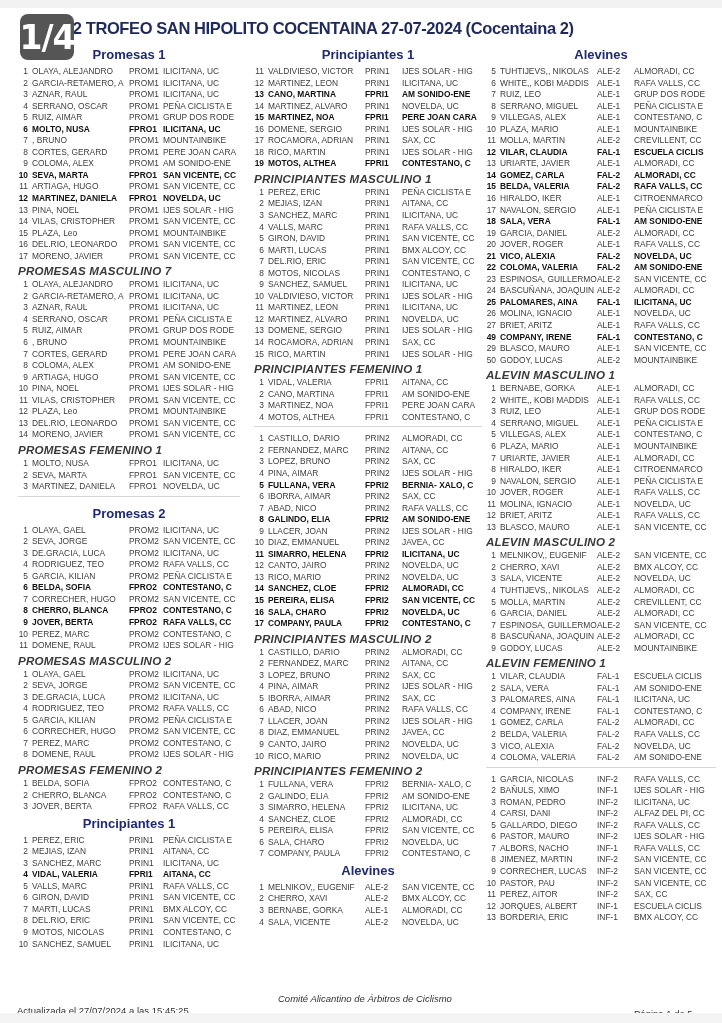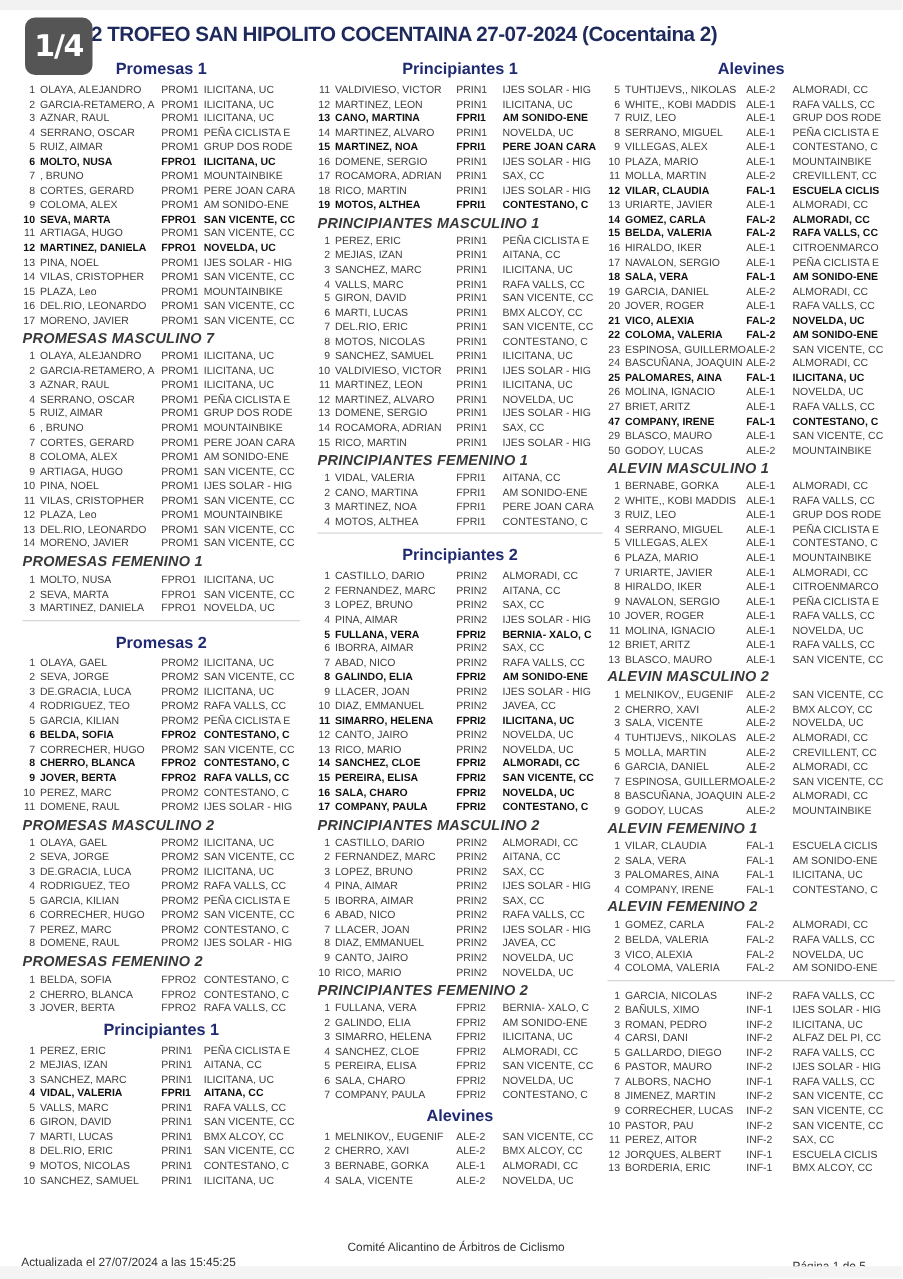--- a/index.html
+++ b/index.html
@@ -2,21 +2,21 @@
 <html><head>
 <meta charset="utf-8">
 <style>
   * { box-sizing: border-box; margin: 0; padding: 0; }
   html, body { width: 722px; height: 1023px; background: #ffffff; overflow: hidden; }
   body { font-family: "Liberation Sans Narrow", "Liberation Sans", sans-serif; color: #333; position: relative; }
   .topbar { position: absolute; left: 0; top: 0; width: 722px; height: 8px; background: #f2f2f2; }
   .badge {
     position: absolute; left: 20px; top: 14px; width: 54px; height: 46px;
     background: #555555; border-radius: 8px; color: #fff;
-    font-family: "DejaVu Sans", sans-serif; font-weight: bold; font-size: 24px;
+    font-family: "DejaVu Sans", sans-serif; font-weight: bold; font-size: 33px;
     display: flex; align-items: center; justify-content: center; z-index: 5; letter-spacing: -1px;
   }
   .doc-title {
     position: absolute; left: 64px; top: 19px; font-family: "Liberation Sans", sans-serif;
     font-size: 16.5px; font-weight: bold; color: #1f2a5c; letter-spacing: -0.4px; white-space: nowrap;
   }
   .col { position: absolute; top: 44px; }
   .col1 { left: 18px; width: 222px; }
   .col2 { left: 254px; width: 228px; }
   .col3 { left: 486px; width: 230px; }
@@ -32,21 +32,21 @@
   .row.bold { font-weight: bold; color: #111; }
   .row .n { width: 14px; text-align: right; padding-right: 4px; flex: none; }
   .row .nm { width: 97px; flex: none; overflow: hidden; }
   .row .ct { width: 34px; flex: none; }
   .row .cl { flex: 1; overflow: hidden; }
   .col2 .row .nm, .col3 .row .nm { width: 97px; }
   .col2 .row .ct, .col3 .row .ct { width: 37px; }
   .sep { height: 1px; background: #d6d6d6; margin: 3px 0 6px; }
   .footer { position: absolute; font-family: "Liberation Sans", sans-serif; font-size: 9.5px; color: #333; }
   .f-left { left: 17px; top: 1005px; }
-  .f-mid { left: 278px; top: 993px; }
+  .f-mid { left: 278px; top: 993px; font-style: italic; }
   .f-right { left: 634px; top: 1008px; }
   .bottombar { position: absolute; left: 0; bottom: 0; width: 722px; height: 10px; background: #f4f4f4; }
 </style>
 </head>
 <body>
 
 <div class="topbar"></div>
 <div class="badge">1/4</div>
 <div class="doc-title">52 TROFEO SAN HIPOLITO COCENTAINA 27-07-2024 (Cocentaina 2)</div>
 
@@ -622,21 +622,20 @@
       <span class="ct">FPRI1</span>
       <span class="cl">PERE JOAN CARA</span>
     </div>
     <div class="row">
       <span class="n">4</span>
       <span class="nm">MOTOS, ALTHEA</span>
       <span class="ct">FPRI1</span>
       <span class="cl">CONTESTANO, C</span>
     </div>
     <div class="sep"></div>
-    <div class="h-main">Principiantes 2</div>
     <div class="row">
       <span class="n">1</span>
       <span class="nm">CASTILLO, DARIO</span>
       <span class="ct">PRIN2</span>
       <span class="cl">ALMORADI, CC</span>
     </div>
     <div class="row">
       <span class="n">2</span>
       <span class="nm">FERNANDEZ, MARC</span>
       <span class="ct">PRIN2</span>
@@ -996,21 +995,21 @@
       <span class="ct">ALE-1</span>
       <span class="cl">NOVELDA, UC</span>
     </div>
     <div class="row">
       <span class="n">27</span>
       <span class="nm">BRIET, ARITZ</span>
       <span class="ct">ALE-1</span>
       <span class="cl">RAFA VALLS, CC</span>
     </div>
     <div class="row bold">
-      <span class="n">47</span>
+      <span class="n">49</span>
       <span class="nm">COMPANY, IRENE</span>
       <span class="ct">FAL-1</span>
       <span class="cl">CONTESTANO, C</span>
     </div>
     <div class="row">
       <span class="n">29</span>
       <span class="nm">BLASCO, MAURO</span>
       <span class="ct">ALE-1</span>
       <span class="cl">SAN VICENTE, CC</span>
     </div>
@@ -1172,21 +1171,20 @@
       <span class="nm">PALOMARES, AINA</span>
       <span class="ct">FAL-1</span>
       <span class="cl">ILICITANA, UC</span>
     </div>
     <div class="row">
       <span class="n">4</span>
       <span class="nm">COMPANY, IRENE</span>
       <span class="ct">FAL-1</span>
       <span class="cl">CONTESTANO, C</span>
     </div>
-    <div class="h-sub">ALEVIN FEMENINO 2</div>
     <div class="row">
       <span class="n">1</span>
       <span class="nm">GOMEZ, CARLA</span>
       <span class="ct">FAL-2</span>
       <span class="cl">ALMORADI, CC</span>
     </div>
     <div class="row">
       <span class="n">2</span>
       <span class="nm">BELDA, VALERIA</span>
       <span class="ct">FAL-2</span>

